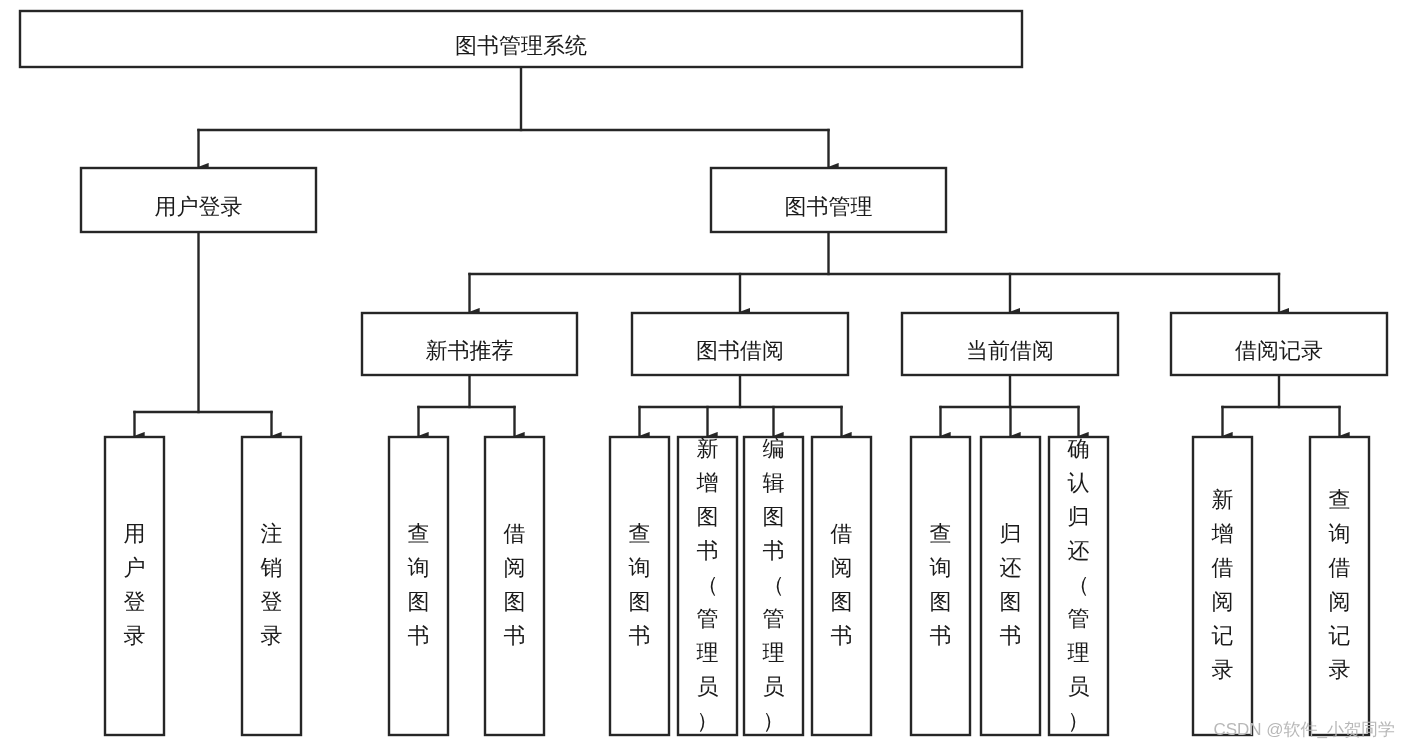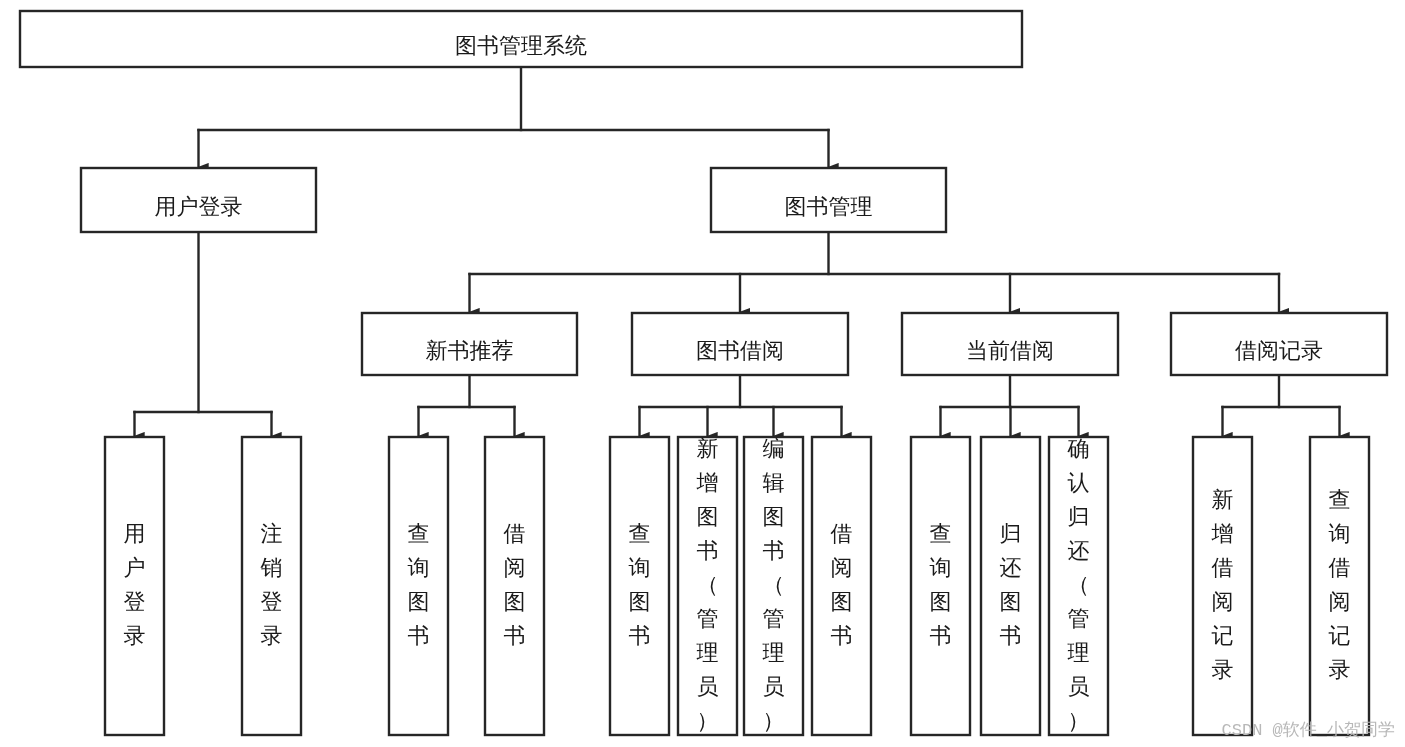--- a/index.html
+++ b/index.html
@@ -41,21 +41,21 @@
     fill: #1a1a1a;
     font-family: "Liberation Sans", "DejaVu Sans", sans-serif;
     font-size: 22px;
     text-anchor: middle;
     dominant-baseline: middle;
   }
   .watermark {
     position: absolute;
     right: 10px;
     bottom: 6px;
-    font-family: Liberation Mono, monospace;
+    font-family: Liberation Sans, sans-serif;
     font-size: 17px;
     color: #b8b8b8;
     white-space: nowrap;
     pointer-events: none;
   }
 </style>
 </head>
 <body>
 
 <div id="diagram-root">

